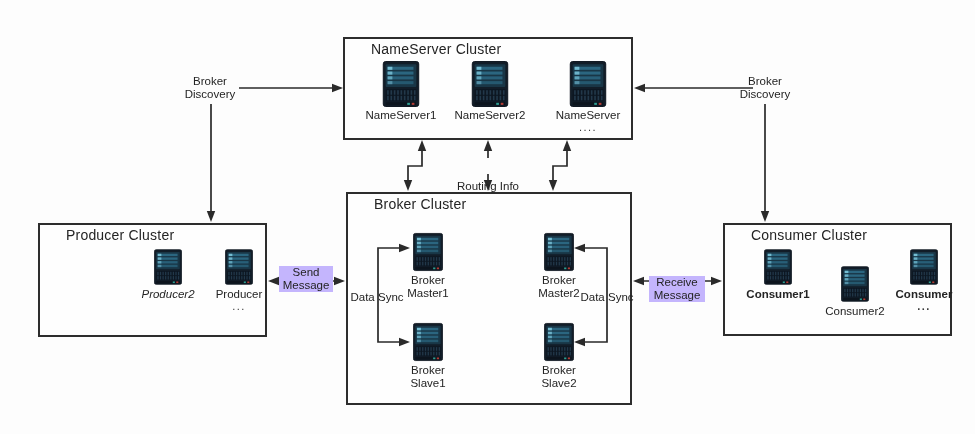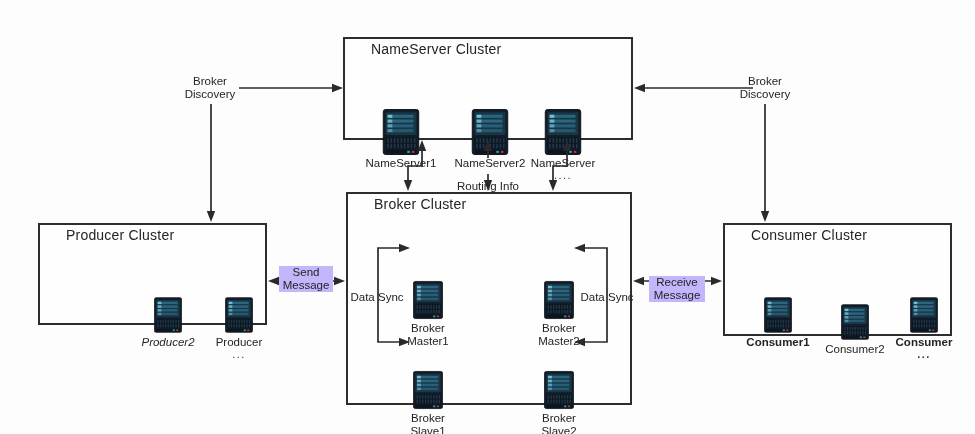--- a/index.html
+++ b/index.html
@@ -2,21 +2,21 @@
 <html><head>
 <meta charset="utf-8">
 <style>
   html,body{margin:0;padding:0;background:#ffffff;}
   #canvas{
     position:relative;width:975px;height:434px;background:#fdfdfd;overflow:hidden;
     font-family:"Liberation Sans","DejaVu Sans",sans-serif;color:#2b2b2b;
   }
   .box{position:absolute;background:#fefefe;border:2px solid #2d2d2d;box-sizing:border-box;z-index:1;}
   .box-title{position:absolute;top:2px;left:7px;font-size:14px;letter-spacing:.2px;color:#242424;white-space:nowrap;margin-left:19px;}
-  .unit{position:absolute;text-align:center;z-index:2;margin-top:48px;}
+  .unit{position:absolute;text-align:center;z-index:2;}
   .unit svg{display:block;margin:0 auto;}
   .lbl{font-size:11.5px;line-height:13px;color:#242424;margin-top:2px;white-space:nowrap;}
   .dots{font-size:11px;line-height:9px;letter-spacing:1.5px;color:#3a3a3a;margin-top:1px;}
   .overlay{position:absolute;left:0;top:0;z-index:3;pointer-events:none;}
   .conn-label{position:absolute;z-index:4;font-size:11.5px;line-height:13px;text-align:center;color:#242424;white-space:nowrap;}
   .conn-label.bg{background:#c4b5fd;}
   .hidden-defs{position:absolute;width:0;height:0;overflow:hidden;}
   .srv-lg{width:38px;height:46px;}
   .srv-md{width:30px;height:40px;}
   .srv-sm{width:28px;height:38px;}
@@ -67,21 +67,21 @@
           <use href="#srv-icon"></use>
         </svg>
       <div class="lbl">NameServer1</div>
     </div>
     <div class="unit" style="left:103px;top:22px;width:84px;">
       <svg class="srv-lg">
           <use href="#srv-icon"></use>
         </svg>
       <div class="lbl">NameServer2</div>
     </div>
-    <div class="unit" style="left:176px;top:22px;width:84px;">
+    <div class="unit" style="left:201px;top:22px;width:84px;">
       <svg class="srv-lg">
           <use href="#srv-icon"></use>
         </svg>
       <div class="lbl">NameServer</div>
       <div class="dots">....</div>
     </div>
   </div>
 
   <div class="box" style="left:346px;top:192px;width:286px;height:213px;">
     <div class="box-title">Broker Cluster</div>
@@ -116,21 +116,21 @@
       <svg class="srv-md">
           <use href="#srv-icon"></use>
         </svg>
       <div class="lbl">
         <div>Broker</div>
         <div>Slave2</div>
       </div>
     </div>
   </div>
 
-  <div class="box" style="left:38px;top:223px;width:229px;height:102px;">
+  <div class="box" style="left:38px;top:223px;width:229px;height:114px;">
     <div class="box-title">Producer Cluster</div>
     <div class="unit" style="left:88px;top:23px;width:80px;font-style:italic;">
       <svg class="srv-sm">
           <use href="#srv-icon"></use>
         </svg>
       <div class="lbl">Producer2</div>
     </div>
     <div class="unit" style="left:159px;top:23px;width:80px;">
       <svg class="srv-sm">
           <use href="#srv-icon"></use>
@@ -141,21 +141,21 @@
   </div>
 
   <div class="box" style="left:723px;top:223px;width:229px;height:113px;">
     <div class="box-title">Consumer Cluster</div>
     <div class="unit" style="left:13px;top:23px;width:80px;font-weight:bold;">
       <svg class="srv-sm">
           <use href="#srv-icon"></use>
         </svg>
       <div class="lbl">Consumer1</div>
     </div>
-    <div class="unit" style="left:90px;top:30px;width:80px;">
+    <div class="unit" style="left:90px;top:40px;width:80px;">
       <svg class="srv-sm">
           <use href="#srv-icon"></use>
         </svg>
       <div class="lbl">Consumer2</div>
     </div>
     <div class="unit" style="left:159px;top:23px;width:80px;font-weight:bold;">
       <svg class="srv-sm">
           <use href="#srv-icon"></use>
         </svg>
       <div class="lbl">Consumer</div>

